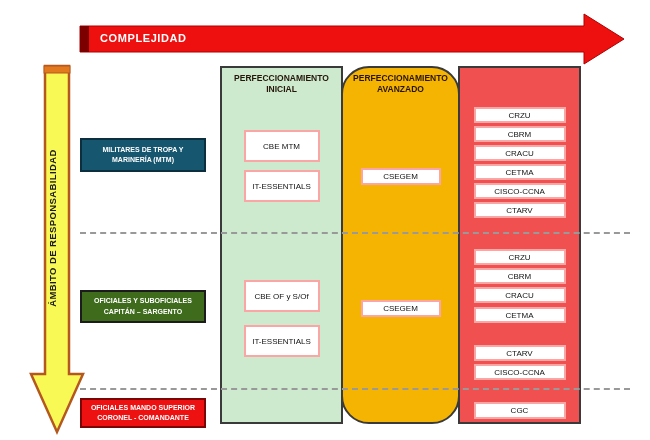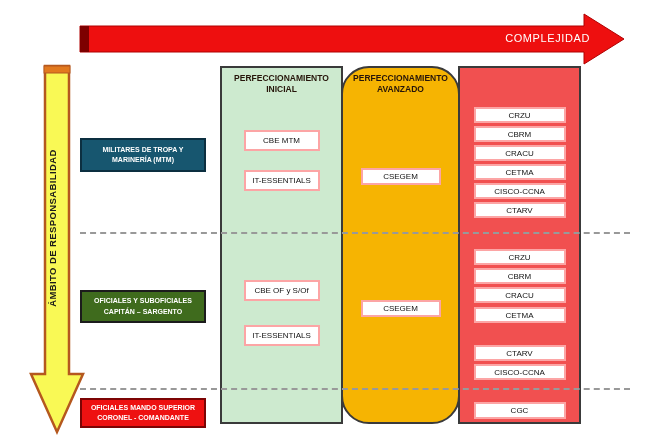--- a/index.html
+++ b/index.html
@@ -5,21 +5,21 @@
   html,body { margin:0; padding:0; background:#fff; }
   .stage {
     position:relative; width:650px; height:440px; background:#ffffff;
     font-family:"Liberation Sans", sans-serif; overflow:hidden;
   }
 
   
   .h-arrow-svg { position:absolute; left:78px; top:12px; z-index:2; }
   .h-arrow-label {
     position:absolute; left:100px; top:25px; width:490px; height:27px;
-    line-height:27px; text-align:right; color:#ffffff; font-weight:normal;
+    line-height:27px; text-align:left; color:#ffffff; font-weight:bold;
     font-size:11px; letter-spacing:0.6px; z-index:3;
   }
   .v-arrow-svg { position:absolute; left:28px; top:64px; z-index:2; }
   .v-arrow-label {
     position:absolute; left:-94px; top:219px; width:300px; height:18px;
     transform:rotate(-90deg); text-align:center; color:#1a1a1a;
     font-weight:bold; font-size:9.5px; letter-spacing:0.4px; z-index:3;
   }
 
   
@@ -35,21 +35,21 @@
     font-size:8.5px; line-height:1.3; color:#26150a;
   }
 
   
   .crs {
     position:absolute; left:50%; transform:translateX(-50%);
     background:#ffffff; border:2px solid #fca5a5; box-sizing:border-box;
     display:flex; align-items:center; justify-content:center;
     font-size:8px; color:#111; white-space:nowrap;
   }
-  .crs-g { width:76px; height:21px; }
+  .crs-g { width:76px; height:32px; }
   .crs-o { width:80px; height:17px; }
   .crs-r { width:92px; height:16px; }
 
   
   .rowlab {
     position:absolute; left:80px; width:126px; box-sizing:border-box;
     display:flex; align-items:center; justify-content:center;
     text-align:center; color:#ffffff; font-weight:bold; font-size:7px;
     line-height:1.5; padding:1px 5px; z-index:5;
   }

